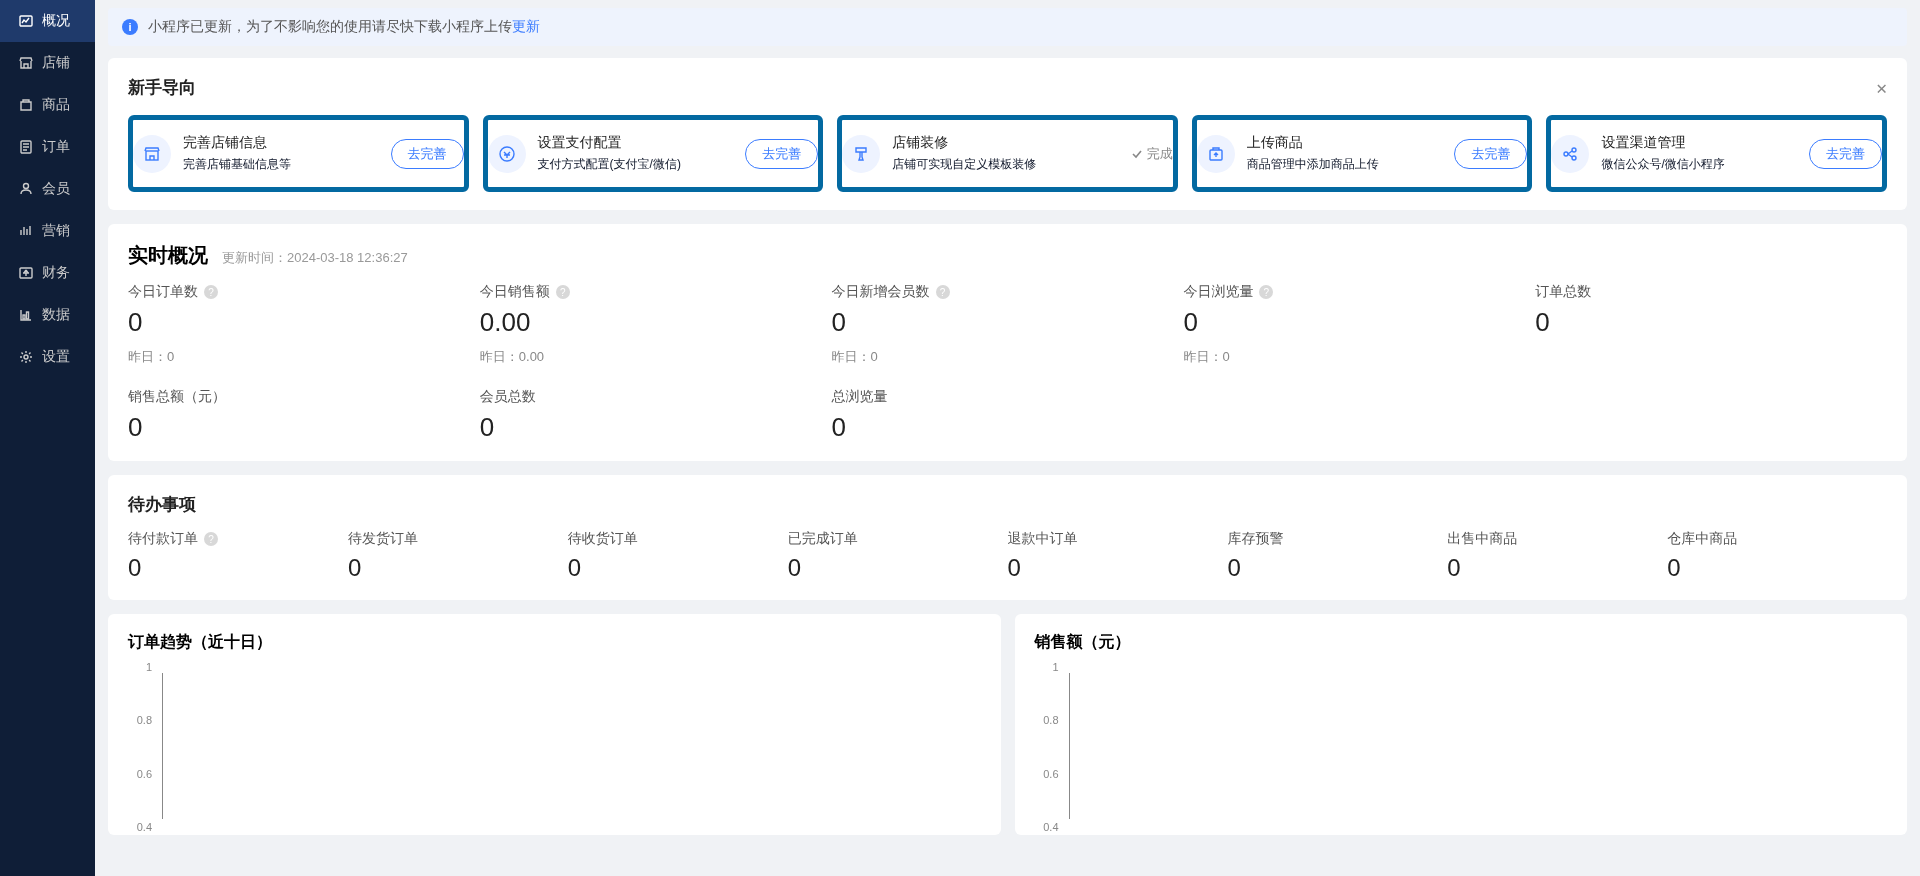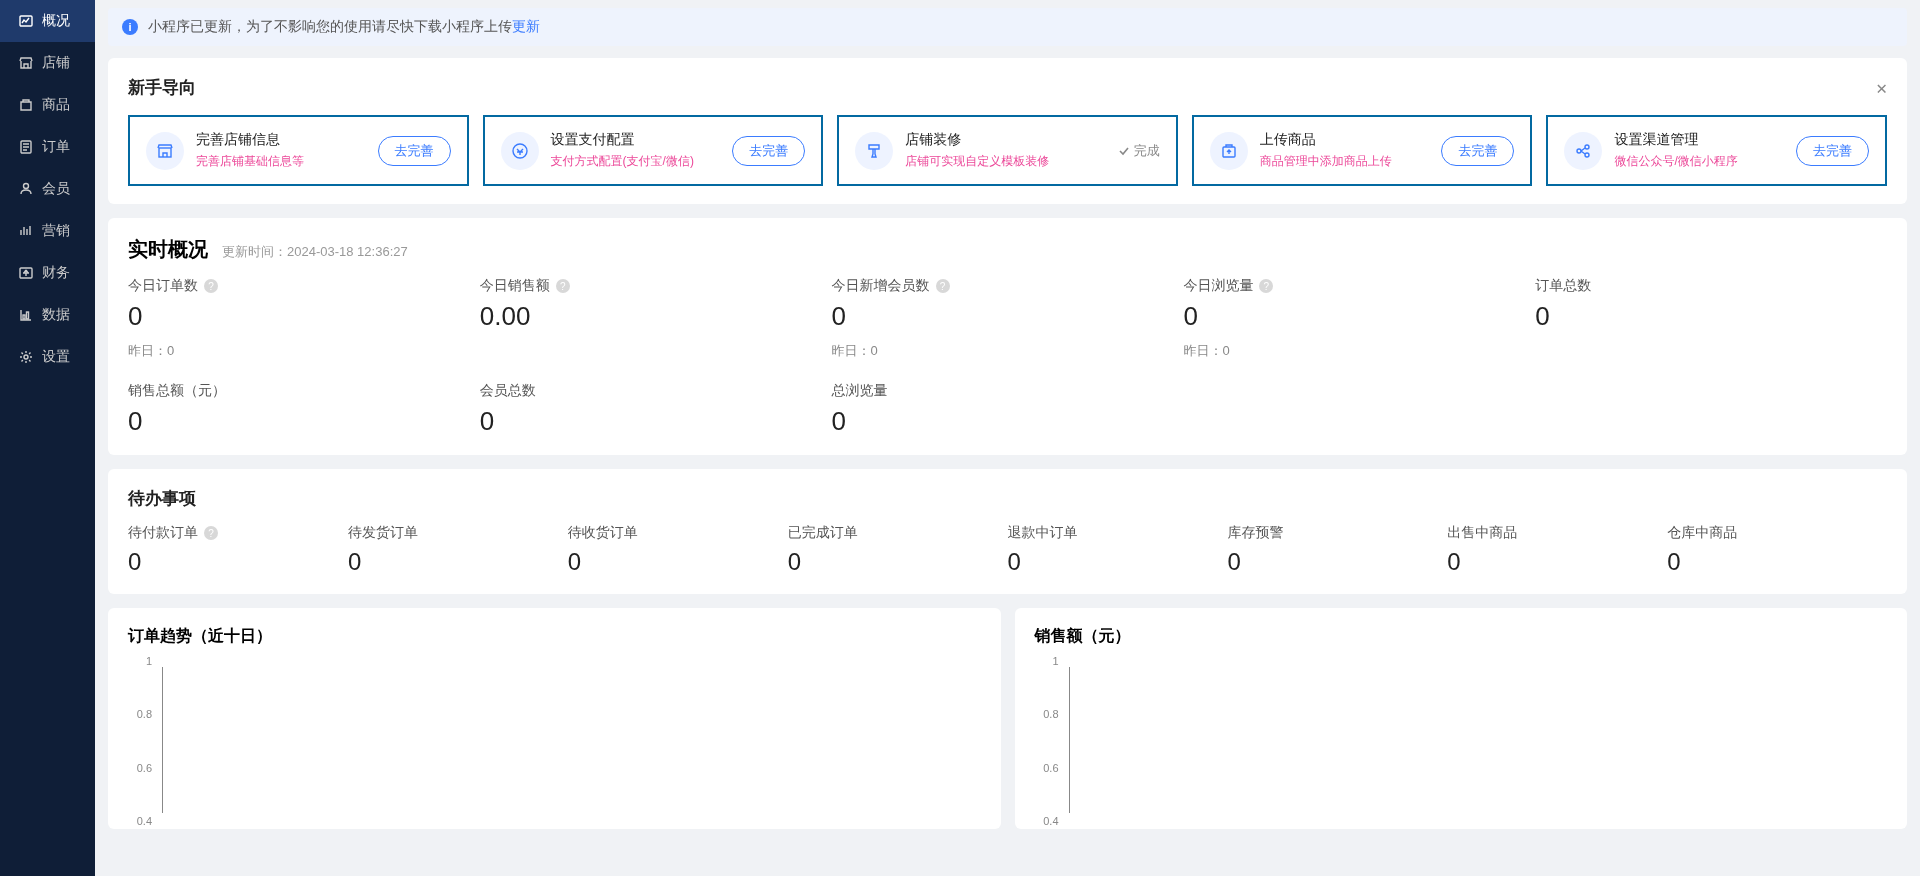--- a/index.html
+++ b/index.html
@@ -35,30 +35,30 @@
   padding: 10px 14px; margin: 8px 0 12px 0;
   font-size: 14px; color: #555;
 }
 .alert .info-icon { width:16px; height:16px; border-radius:50%; background:#3b7cff; color:#fff; font-size:11px; display:inline-flex; align-items:center; justify-content:center; margin-right:10px; font-weight:700; }
 .alert a { color:#3b7cff; text-decoration:none; }
 .panel { background:#fff; border-radius:6px; padding:18px 20px; margin-bottom:14px; }
 .panel-hd { display:flex; align-items:center; justify-content:space-between; font-size:17px; font-weight:600; color:#222; margin-bottom:16px;font-family:Liberation Mono, monospace; }
 .close-x { cursor:pointer; color:#888; font-size:18px; }
 .guide-row { display:flex; gap:14px; }
 .guide-card {
-  flex:1; display:flex; align-items:center; border:2px solid #0369a1; border-radius:0;
-  padding:14px 16px; min-height:68px;
+  flex:1; display:flex; align-items:center; border:5px solid #0369a1; border-radius:6px;
+  padding:14px 0; min-height:68px;
 }
 .guide-icon {
   width:38px; height:38px; border-radius:50%; background:#eef3ff;
   display:flex; align-items:center; justify-content:center; margin-right:12px; flex-shrink:0;
 }
 .guide-text { flex:1; }
 .guide-title { font-size:14px; color:#222; font-weight:500; }
-.guide-sub { font-size:12px; color:#ec4899; margin-top:4px; }
+.guide-sub { font-size:12px; color:#0f172a; margin-top:4px; }
 .guide-btn {
   border:1px solid #3b7cff; color:#3b7cff; background:#fff;
   border-radius:16px; padding:5px 16px; font-size:13px; cursor:pointer;
 }
 .guide-done { color:#888; font-size:13px; display:inline-flex; align-items:center; gap:4px; }
 .rt-hd { display:flex; align-items:baseline; gap:14px; margin-bottom:14px; }
 .rt-title { font-size:20px; font-weight:600; }
 .rt-time { font-size:13px; color:#999; }
 .metrics { display:grid; grid-template-columns:repeat(5,1fr); row-gap:22px; }
 .m-label { font-size:14px; color:#555; display:flex; align-items:center; gap:6px; }
@@ -262,20 +262,21 @@
       </div>
       <div class="metrics" id="rt-metrics">
           <div>
             <div class="m-label">今日订单数<span class="m-help">?</span></div>
             <div class="m-val">0</div>
             <div class="m-yest">昨日：0</div>
           </div>
           <div>
             <div class="m-label">今日销售额<span class="m-help">?</span></div>
             <div class="m-val">0.00</div>
+            <div class="m-yest">昨日：0.00</div>
           </div>
           <div>
             <div class="m-label">今日新增会员数<span class="m-help">?</span></div>
             <div class="m-val">0</div>
             <div class="m-yest">昨日：0</div>
           </div>
           <div>
             <div class="m-label">今日浏览量<span class="m-help">?</span></div>
             <div class="m-val">0</div>
             <div class="m-yest">昨日：0</div>

